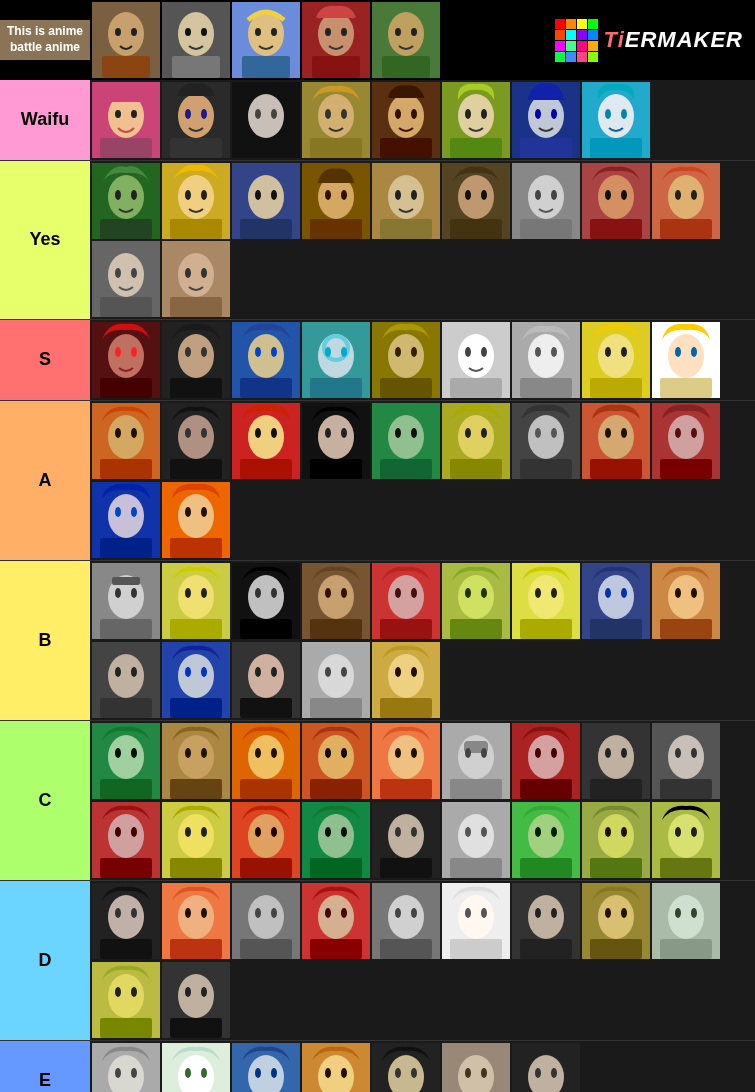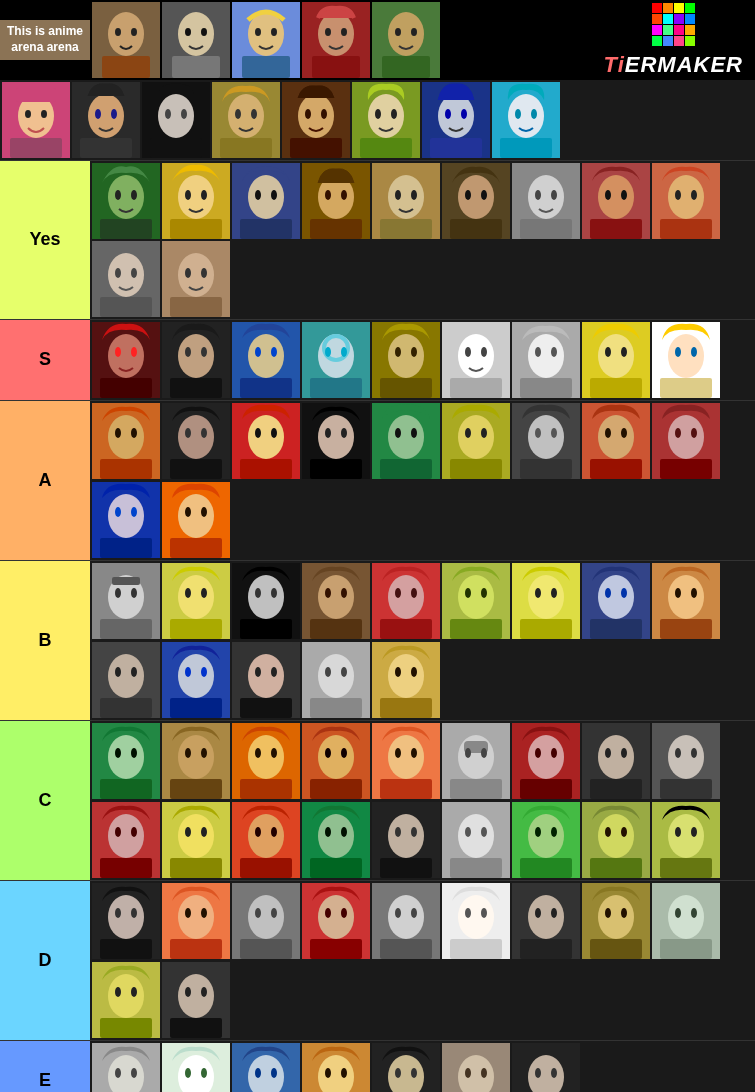--- a/index.html
+++ b/index.html
@@ -8,21 +8,20 @@
       font-family: Arial, sans-serif;
       width: 755px;
     }
 
     .tiermaker-logo {
       margin-left: auto;
       display: flex;
       align-items: center;
       gap: 6px;
       flex-shrink: 0;
-      flex-direction: column;
     }
 
     .logo-grid {
       display: grid;
       grid-template-columns: repeat(4, 10px);
       grid-template-rows: repeat(4, 10px);
       gap: 1px;
     }
 
     .logo-cell {
@@ -106,21 +105,21 @@
       background: #000;
       min-height: 68px;
       align-items: center;
     }
   </style>
 </head>
 <body>
 
 <div class="header-row">
   <div class="tier-label label-imagine" style="background:#8B7355; color:white; font-size:12px; line-height:1.3;">
-    <span>This is anime arena arena</span>
+    <span>This is anime battle anime</span>
   </div>
   <div class="tier-content" style="background:#000;">
 
     <div class="ch">
         <svg viewBox="0 0 68 76">
           <rect width="68" height="76" fill="#7a6040"></rect>
           <ellipse cx="34" cy="32" rx="18" ry="22" fill="#c8a06e"></ellipse>
           <ellipse cx="26" cy="30" rx="3" ry="4" fill="#222"></ellipse>
           <ellipse cx="42" cy="30" rx="3" ry="4" fill="#222"></ellipse>
           <path d="M28 44 Q34 50 40 44" stroke="#222" stroke-width="2" fill="none"></path>
@@ -189,20 +188,21 @@
       <div class="logo-cell" style="background:#ff4488;"></div>
       <div class="logo-cell" style="background:#88ff00;"></div>
     </div>
     <div class="logo-text">
       <span class="tier">Ti</span><span class="maker">ERMAKER</span>
     </div>
   </div>
 </div>
 
 <div class="tier-row">
+  <div class="tier-label label-waifu">Waifu</div>
   <div class="tier-content">
     <div class="ch">
         <svg viewBox="0 0 68 76">
           <rect width="68" height="76" fill="#cc4477"></rect>
           <ellipse cx="34" cy="34" rx="18" ry="22" fill="#f0c090"></ellipse>
           <rect x="14" y="6" width="40" height="14" fill="#cc4477" rx="3"></rect>
           <ellipse cx="26" cy="32" rx="3" ry="4" fill="#222"></ellipse>
           <ellipse cx="42" cy="32" rx="3" ry="4" fill="#222"></ellipse>
           <path d="M26 46 Q34 54 42 46" stroke="#c05050" stroke-width="2" fill="none"></path>
           <rect x="8" y="56" width="52" height="20" fill="#994466" rx="2"></rect>

